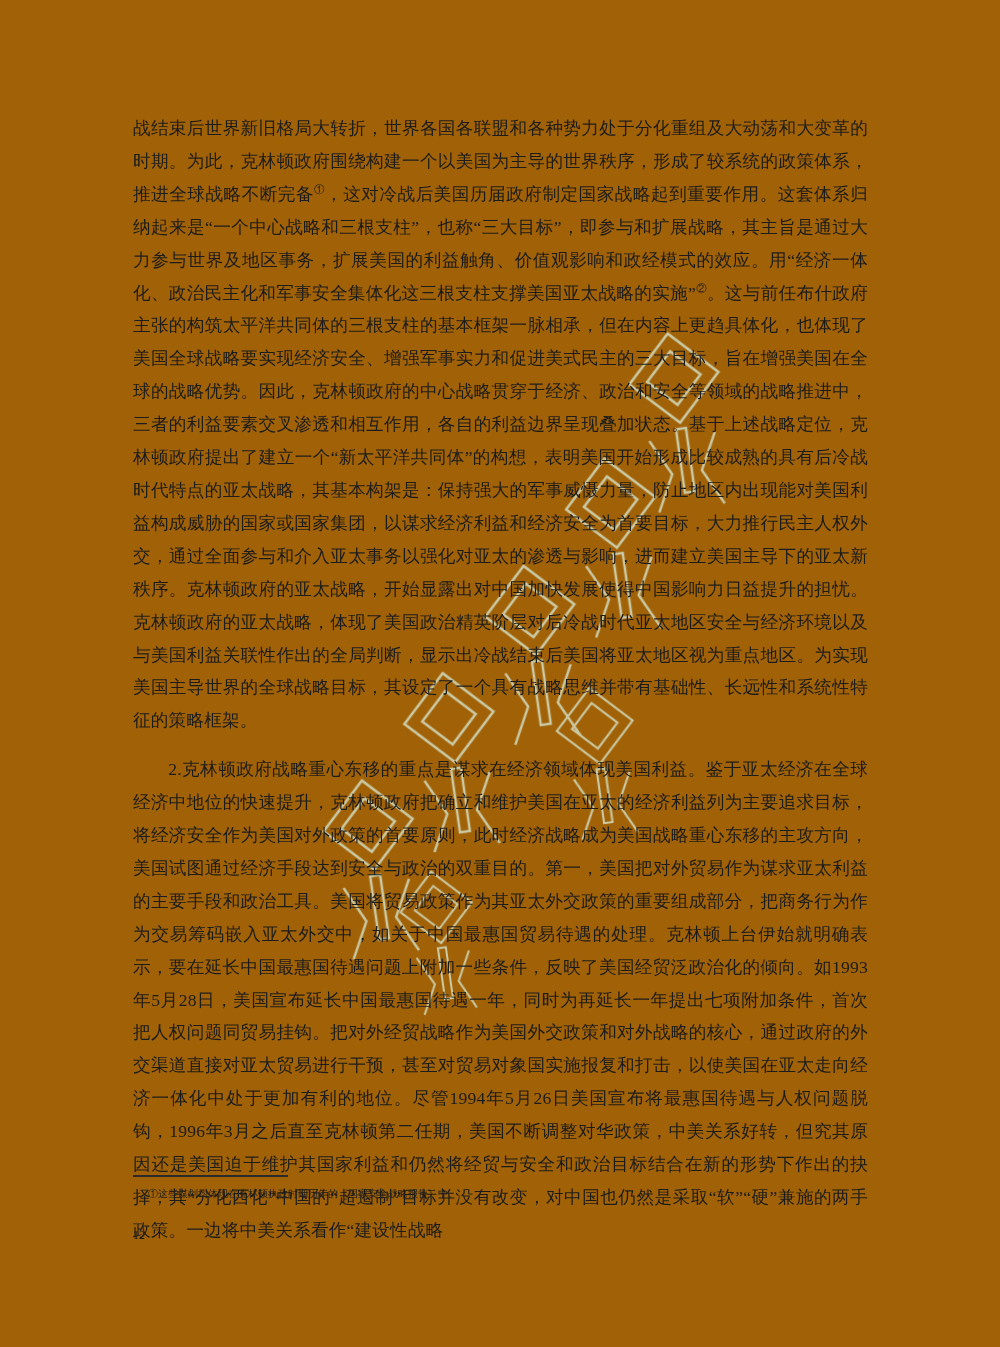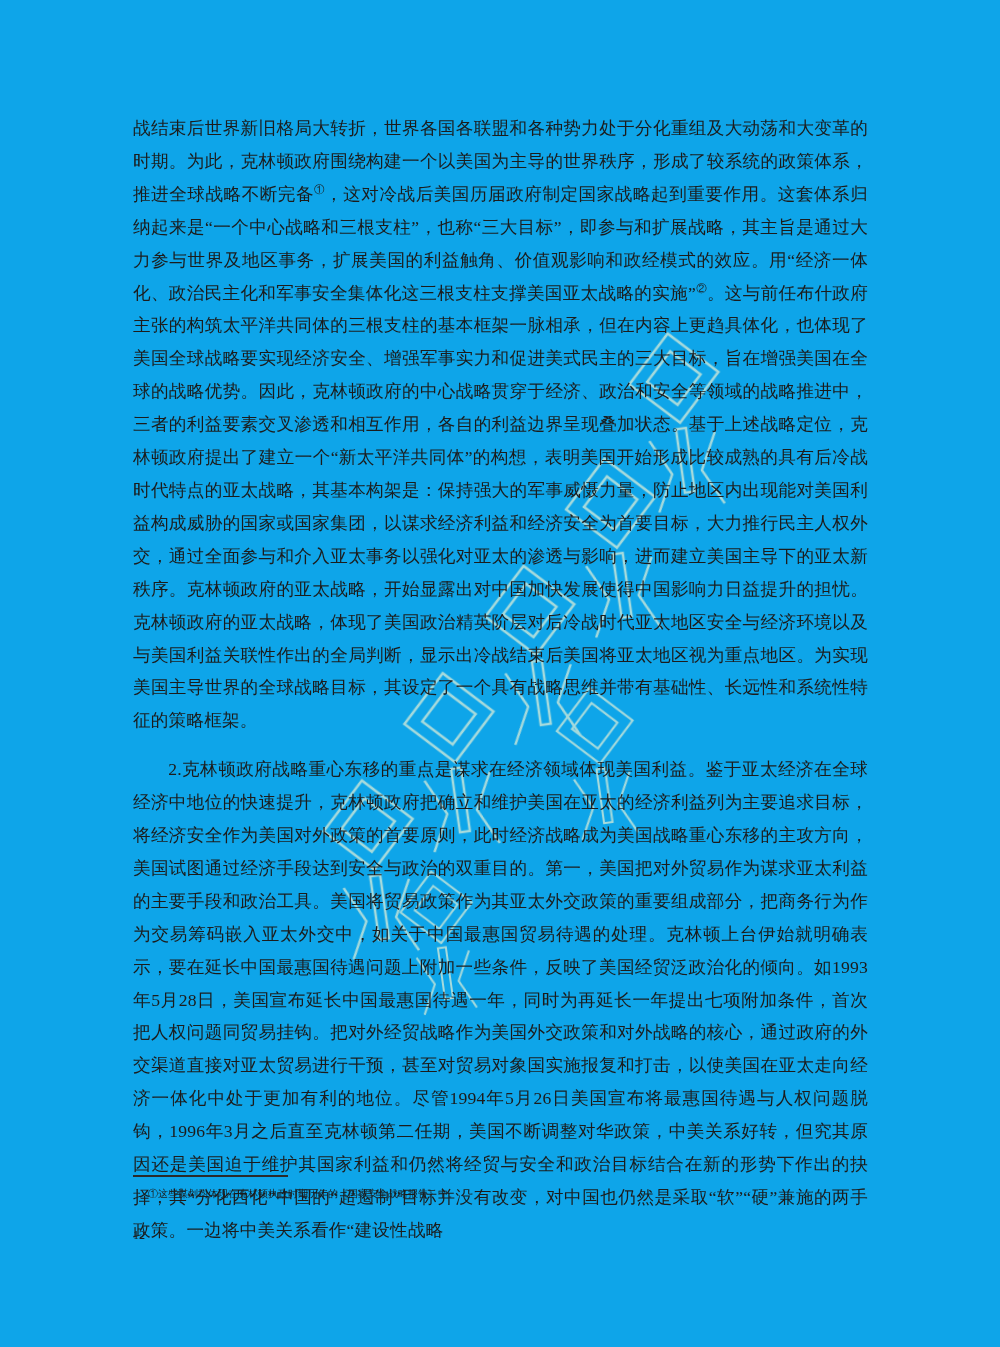--- a/index.html
+++ b/index.html
@@ -1,21 +1,21 @@
 <!DOCTYPE html>
 <html lang="zh"><head>
 <meta charset="utf-8">
 <style>
   * { margin: 0; padding: 0; box-sizing: border-box; }
   html, body { background: #ffffff; }
   .page {
     position: relative;
     width: 1000px;
     height: 1347px;
-    background: #0ea5e9;
+    background: #a16207;
     overflow: hidden;
     font-family: "Liberation Serif", "DejaVu Serif", serif;
     color: #1c1c1c;
   }
   .watermark {
     position: absolute;
     left: 0; top: 0;
     width: 1000px; height: 1347px;
     pointer-events: none;
   }

